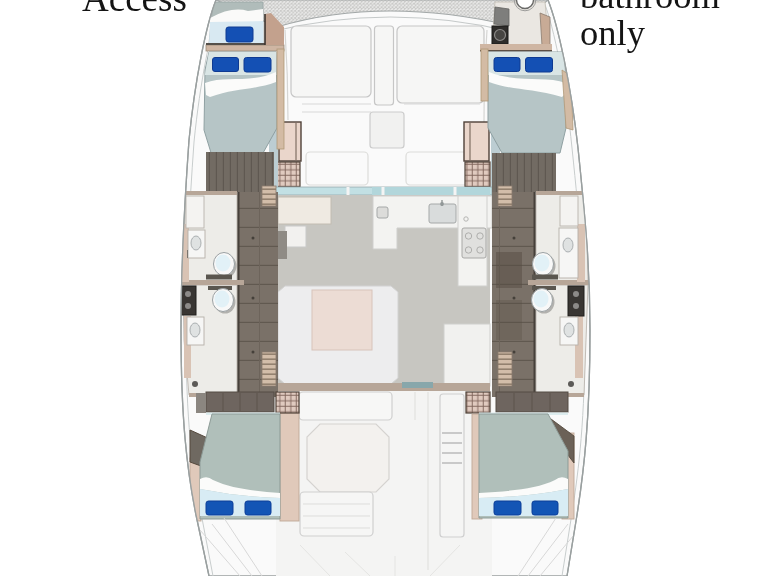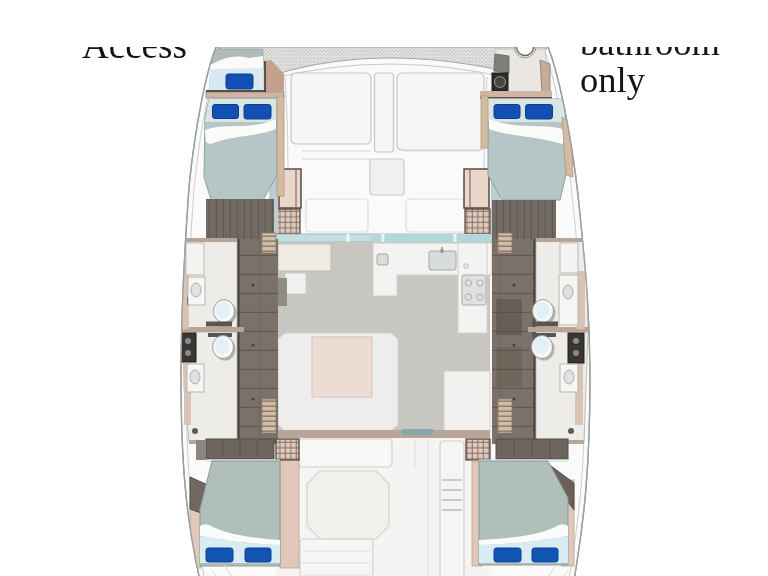--- a/index.html
+++ b/index.html
@@ -1,16 +1,16 @@
 <!DOCTYPE html>
 <html><head>
 <meta charset="utf-8">
 <style>
   html,body{margin:0;padding:0;background:#ffffff;width:768px;height:576px;overflow:hidden;}
-  .page{position:relative;width:768px;height:468px;font-family:"Liberation Serif",serif;margin-top:47px;}
+  .page{position:relative;width:768px;height:468px;font-family:"Liberation Serif",serif;}
   svg{position:absolute;left:0;top:0;}
 </style>
 </head>
 <body>
 <div class="page">
 <svg width="768" height="576" viewBox="0 0 768 576">
 <defs>
   <pattern id="tramp" width="3.6" height="3.6" patternUnits="userSpaceOnUse">
     <rect width="3.6" height="3.6" fill="#efefee"></rect>
     <path d="M0,0 L3.6,3.6 M3.6,0 L0,3.6" stroke="#c9c9c7" stroke-width="1"></path>

